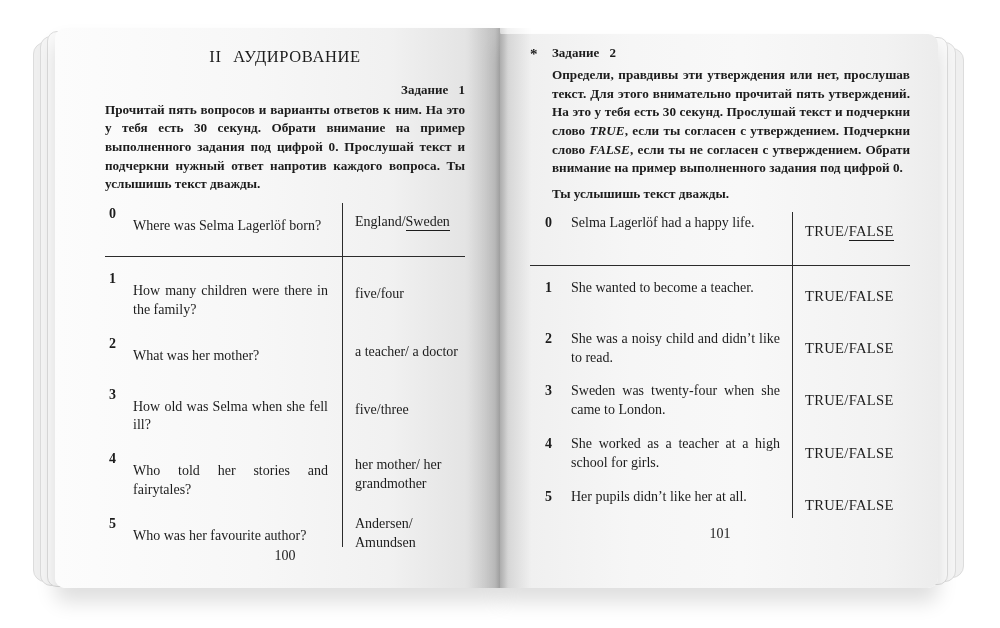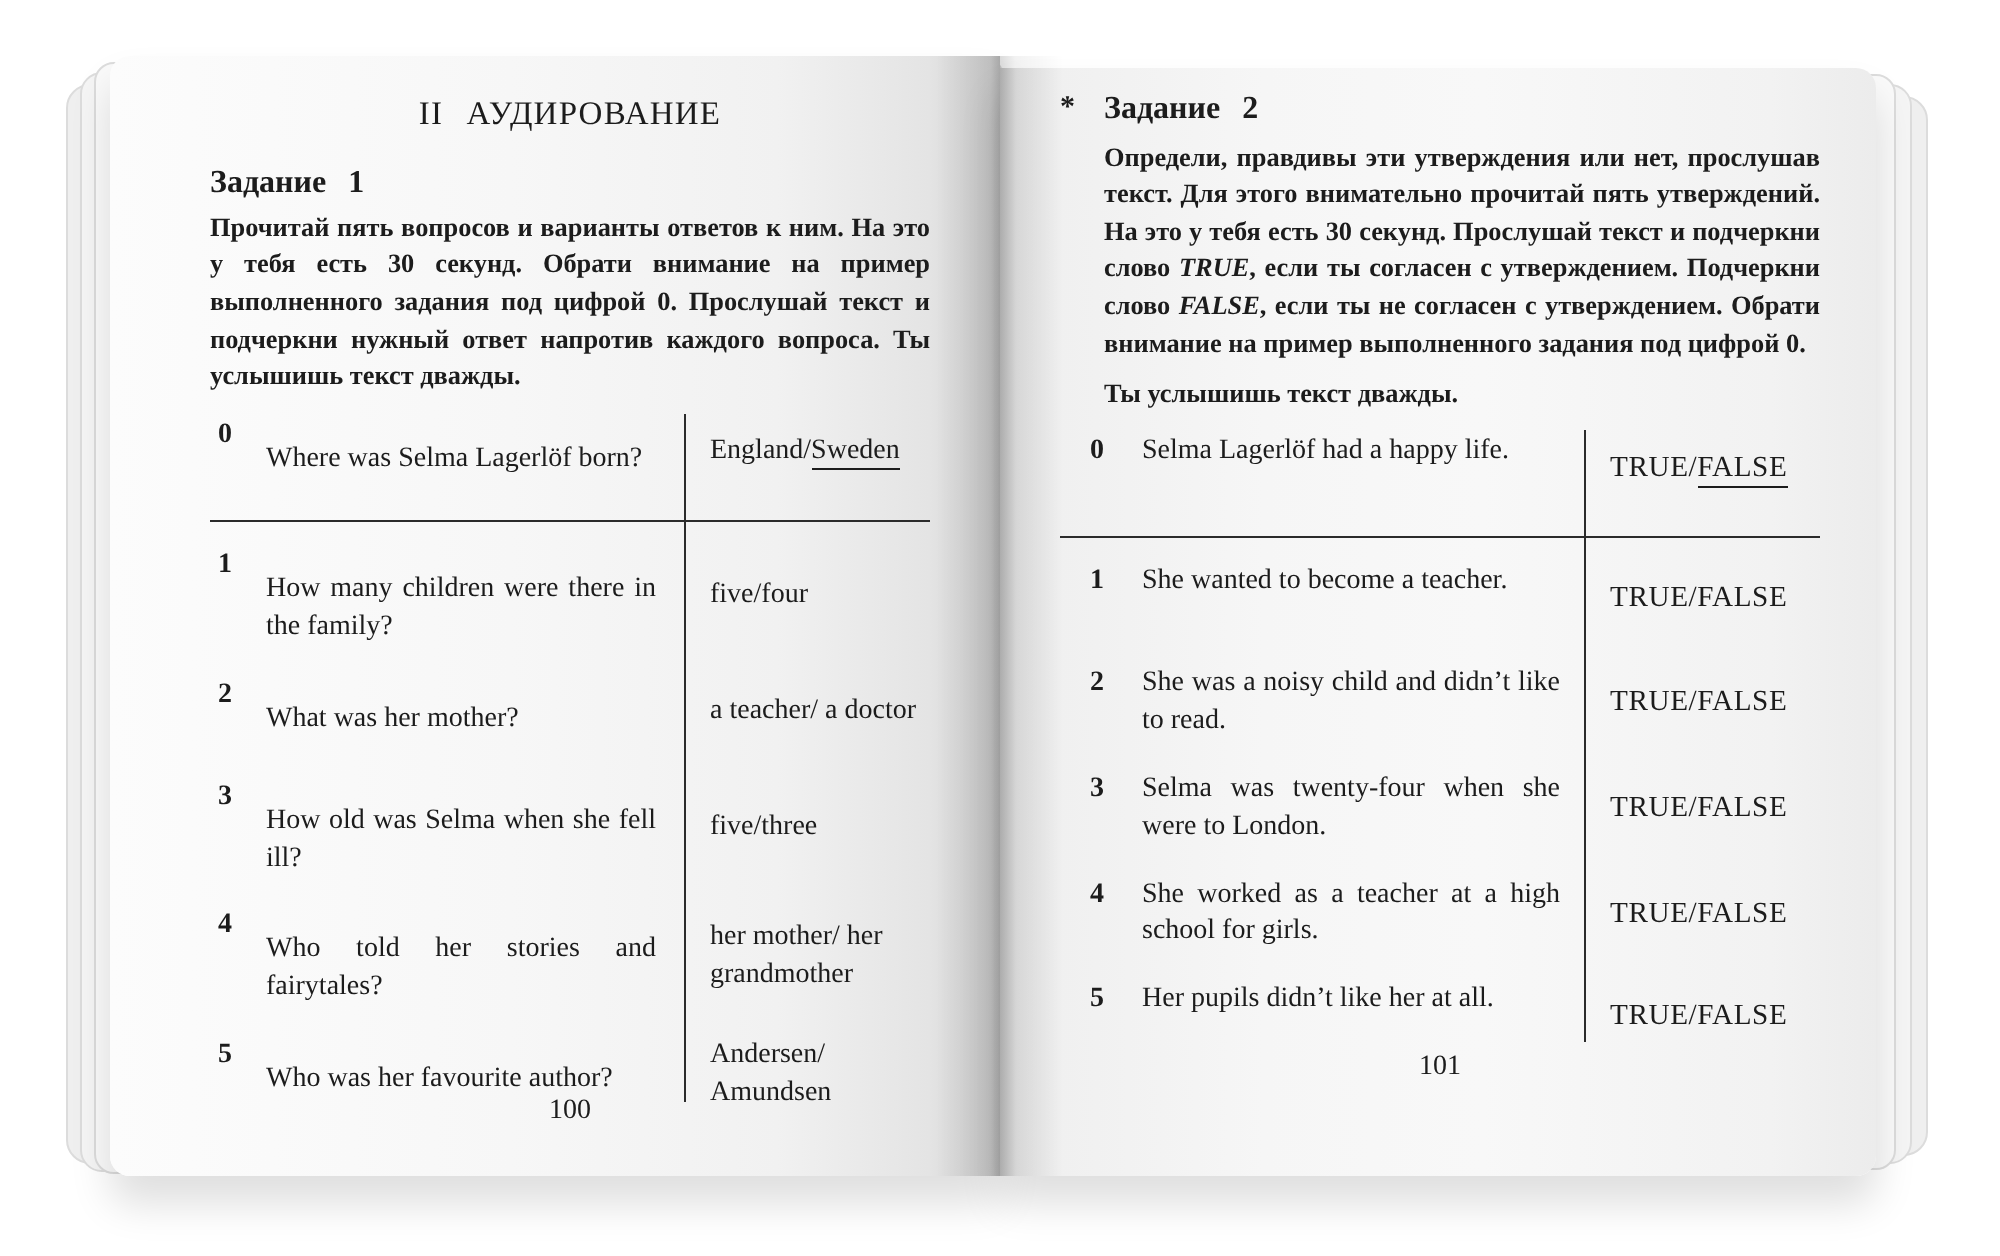--- a/index.html
+++ b/index.html
@@ -32,21 +32,21 @@
     background:linear-gradient(90deg,rgba(0,0,0,0) 0%,rgba(0,0,0,0.08) 42%,rgba(0,0,0,0.14) 50%,rgba(0,0,0,0.05) 62%,rgba(0,0,0,0) 100%);
   }
   
   .content{position:absolute;line-height:1.35;}
   .content-left{left:105px;top:46px;width:360px;}
   .content-right{left:530px;top:44px;width:380px;}
   .section-title{
     text-align:center;font-weight:normal;font-size:16.5px;letter-spacing:0.6px;
     word-spacing:7px;margin:0 0 13px 0;
   }
-  .task-header{font-weight:bold;font-size:16px;word-spacing:7px;margin:0 0 2px 0;}
+  .task-header{font-weight:bold;font-size:13px;word-spacing:7px;margin:0 0 2px 0;text-align:right;}
   .task-header-row{display:flex;margin:0 0 2px 0;}
   .task-marker{font-weight:bold;font-size:15px;flex:0 0 22px;}
   .instructions{
     font-weight:bold;font-size:13.2px;line-height:18.6px;text-align:justify;margin:0;
   }
   .instructions .em{font-style:italic;}
   .indent{padding-left:22px;}
   .note{font-weight:bold;font-size:13.2px;margin:7px 0 0 0;}
   
   .qa-table{position:relative;margin-top:11px;font-size:14px;}
@@ -165,21 +165,21 @@
       </div>
 
       <div class="row">
         <div class="num">2</div>
         <div class="q">She was a noisy child and didn’t like to read.</div>
         <div class="a">TRUE/FALSE</div>
       </div>
 
       <div class="row">
         <div class="num">3</div>
-        <div class="q">Selma was twenty-four when she were to London.</div>
+        <div class="q">Sweden was twenty-four when she came to London.</div>
         <div class="a">TRUE/FALSE</div>
       </div>
 
       <div class="row">
         <div class="num">4</div>
         <div class="q">She worked as a teacher at a high school for girls.</div>
         <div class="a">TRUE/FALSE</div>
       </div>
 
       <div class="row">

